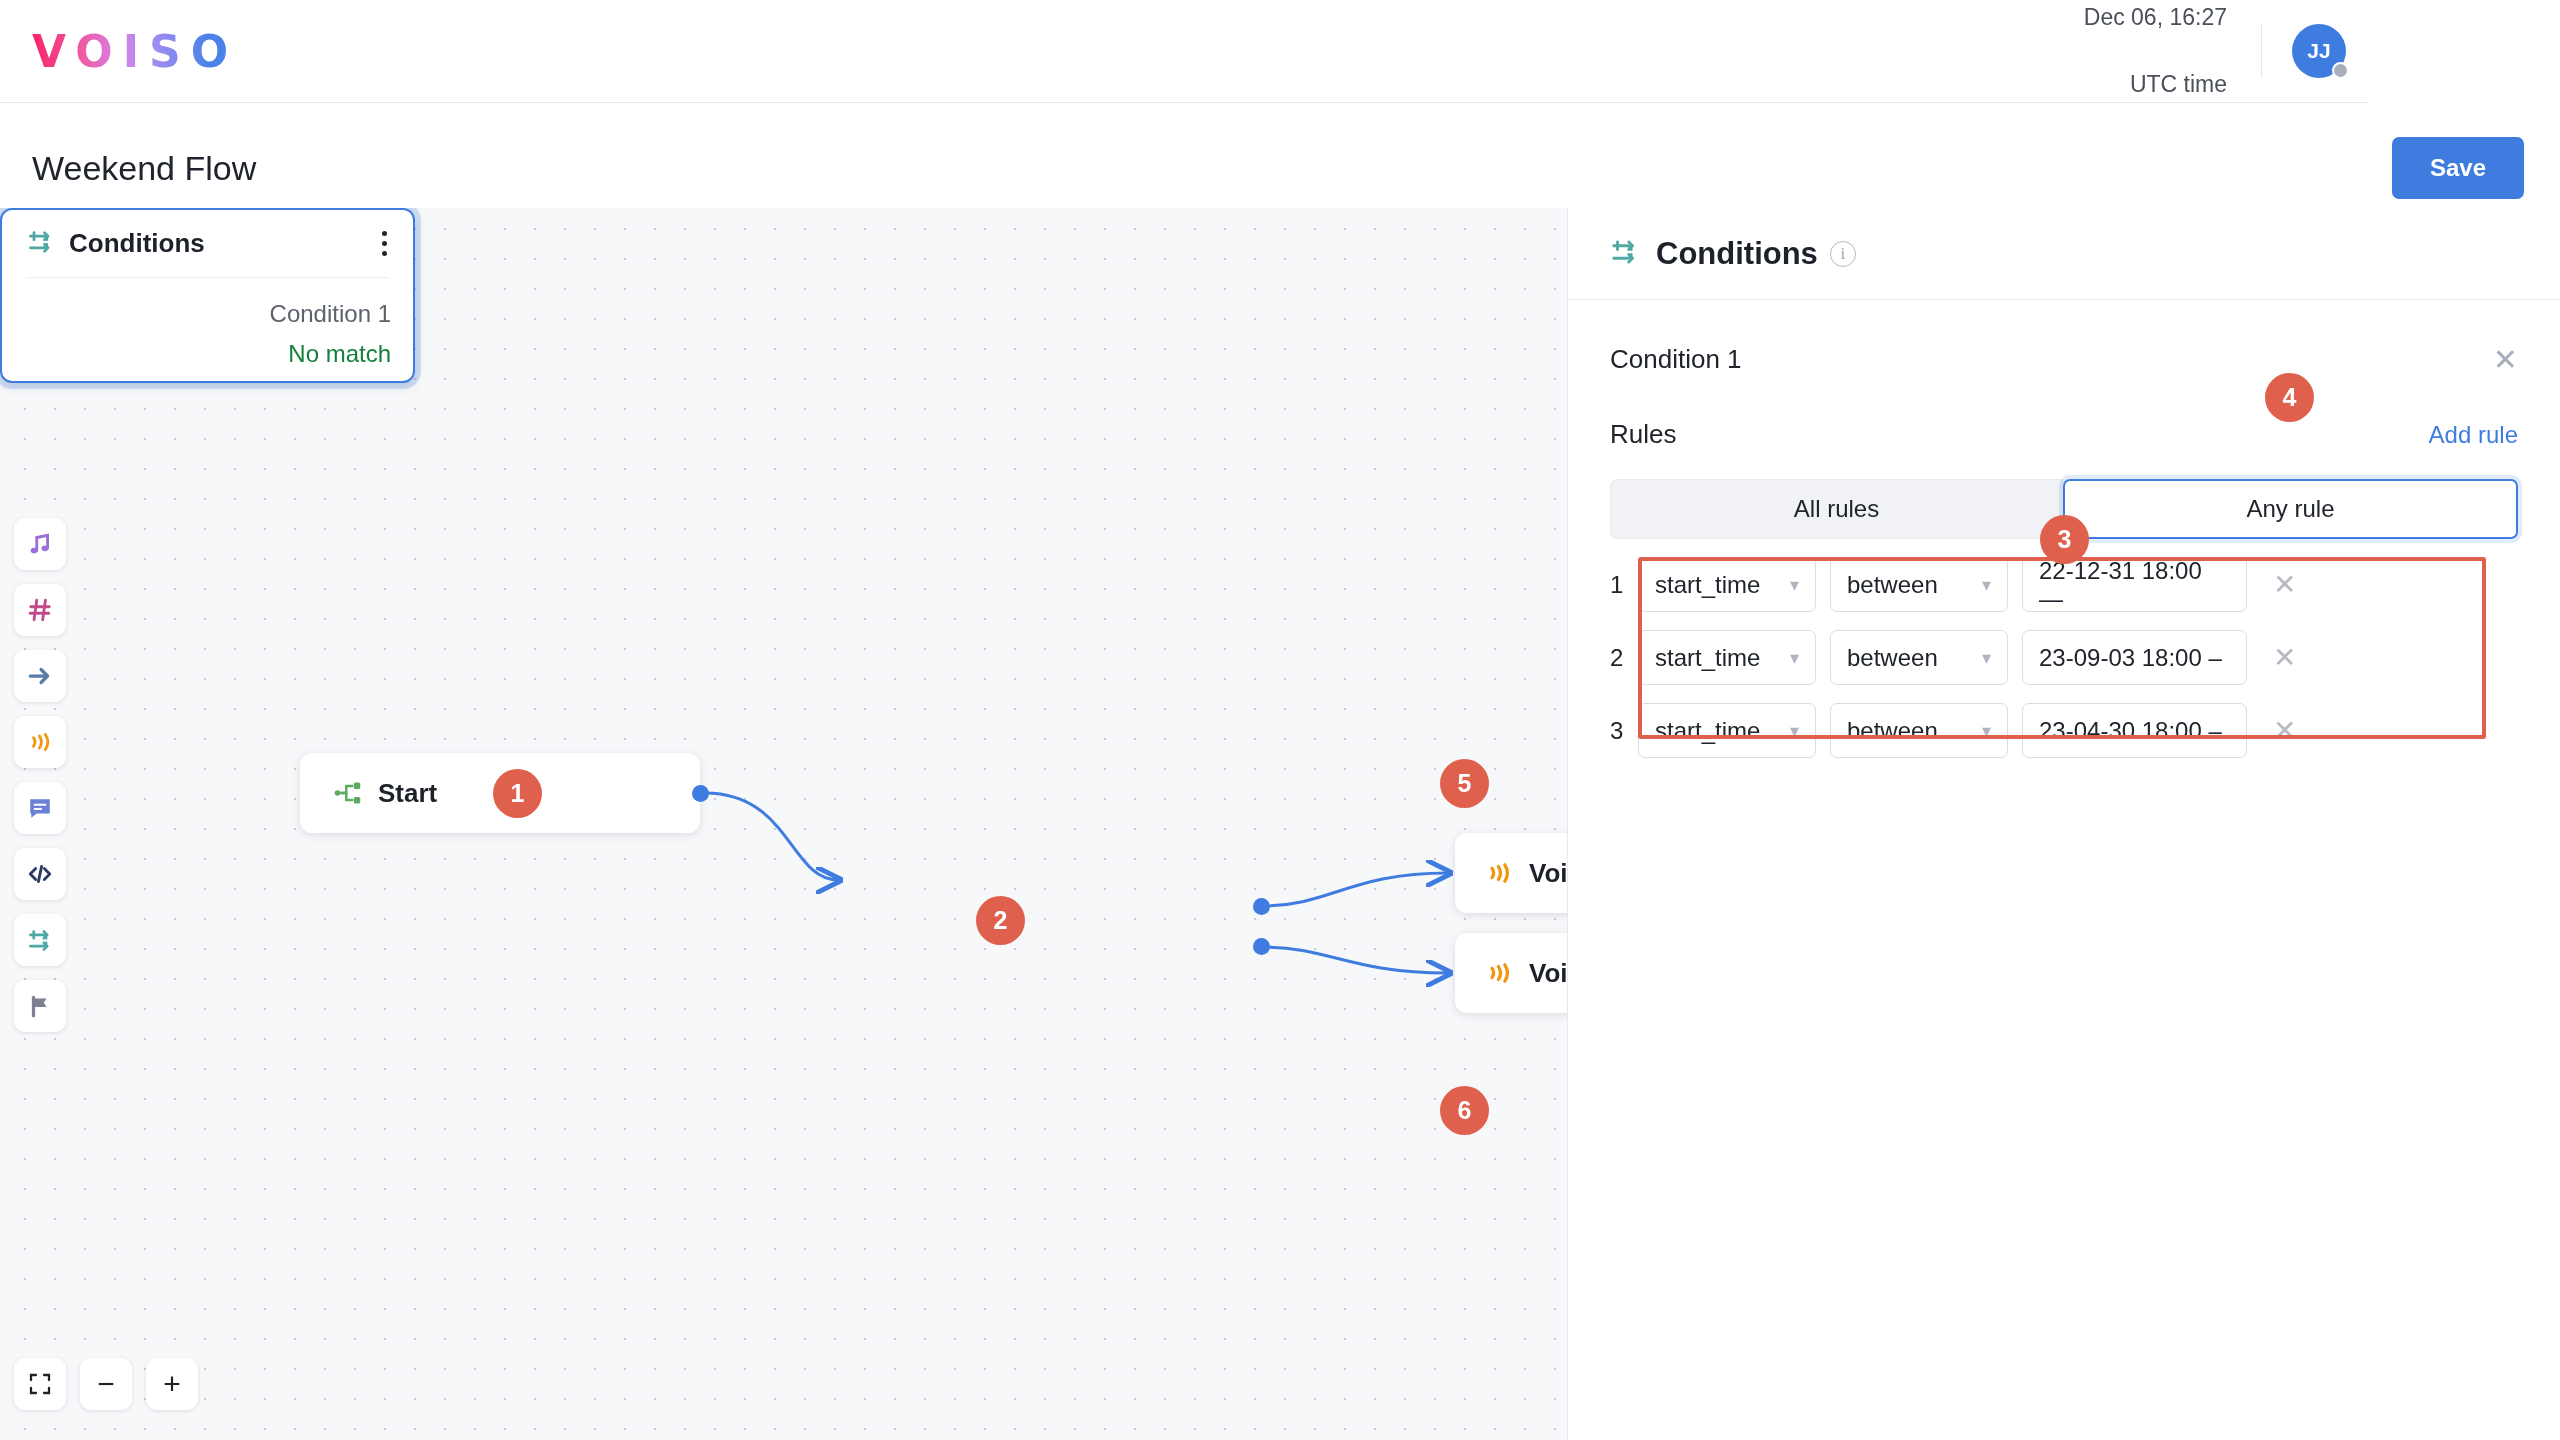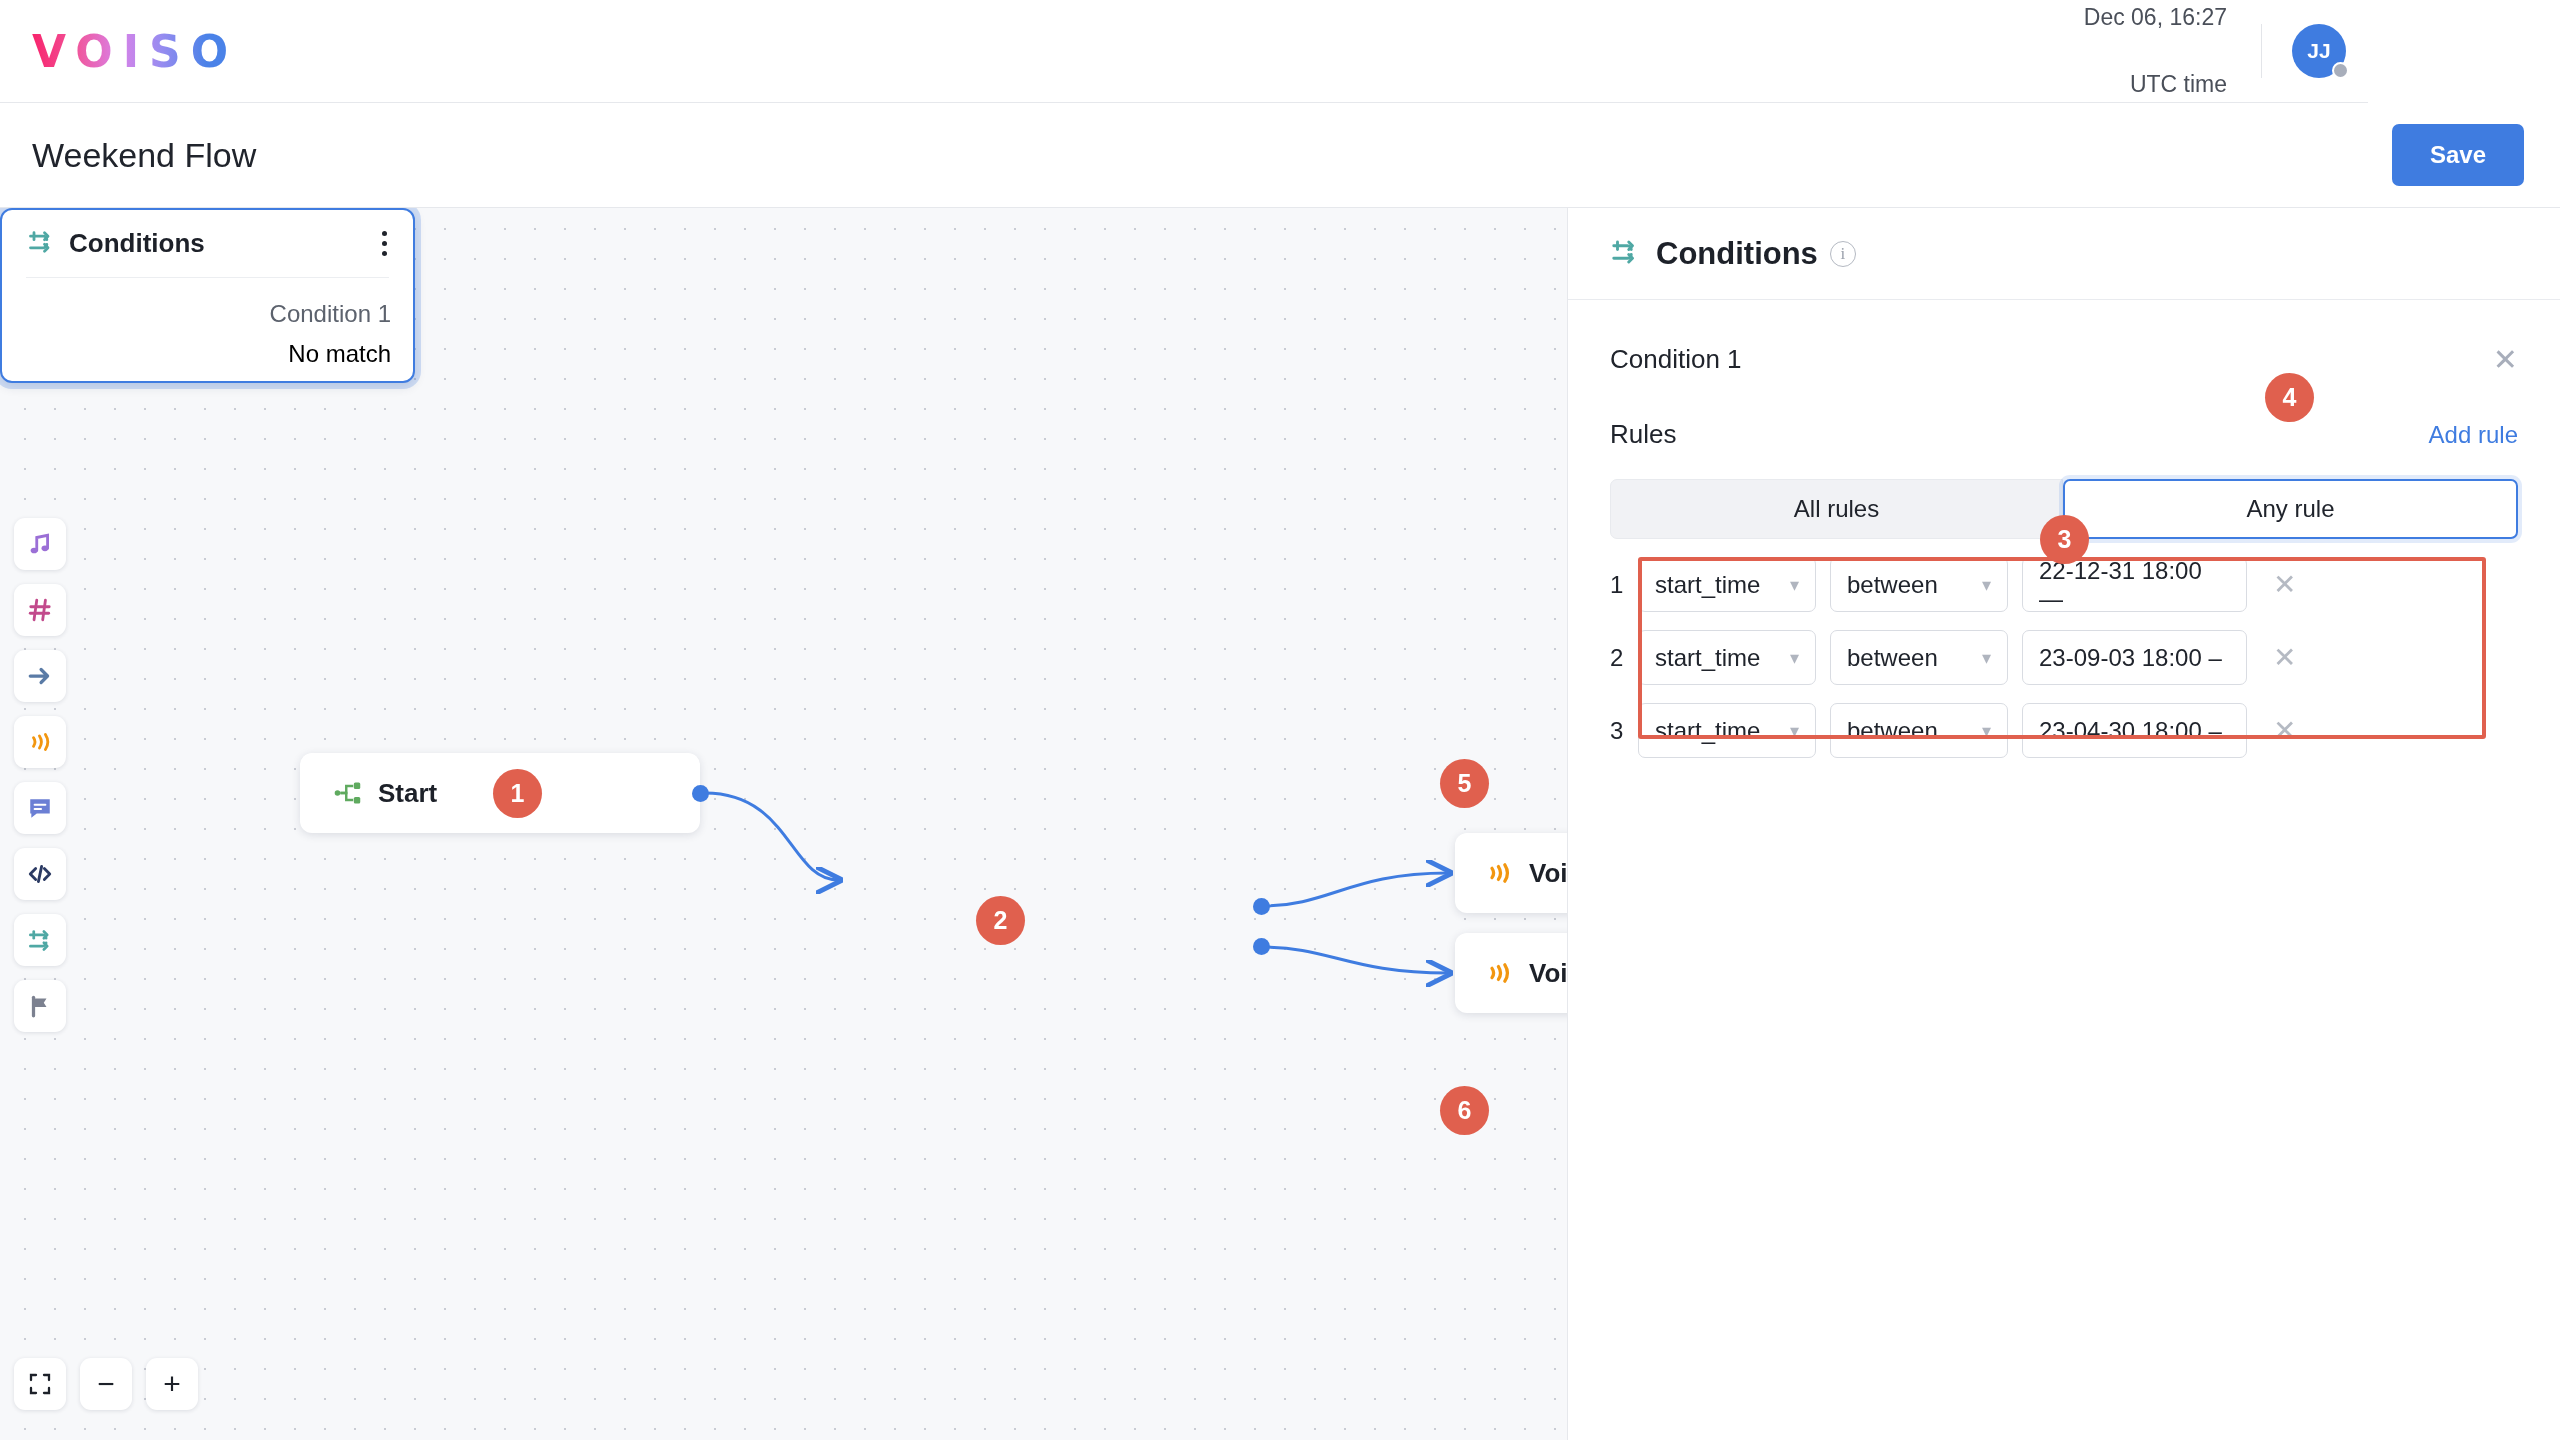--- a/index.html
+++ b/index.html
@@ -37,21 +37,21 @@
     display: flex; align-items: center; justify-content: center;
   }
   #avatar .status-dot {
     position: absolute; right: -3px; bottom: -1px;
     width: 17px; height: 17px; border-radius: 50%;
     background: #a8aebb; border: 2px solid #fff;
   }
 
   
   #titlebar {
-    position: absolute; left: 0; top: 103px; width: 2560px; height: 105px;
+    position: absolute; left: 0; top: 116px; width: 2560px; height: 105px;
     background: #fff; border-bottom: 1px solid #e6e8ec;
     display: flex; align-items: center;
   }
   #flow-title { margin-left: 32px; font-size: 34px; color: #20242c; font-weight: 400; }
   #save-btn {
     margin-left: auto; margin-right: 36px;
     background: #3f7ce0; color: #fff; border: none; border-radius: 7px;
     font-size: 24px; font-weight: 600; padding: 0 38px; height: 62px;
     cursor: pointer; font-family: "Liberation Sans", sans-serif;
   }
@@ -103,21 +103,21 @@
     background: #fff;
   }
   #cond-head { display: flex; align-items: center; height: 67px; padding: 0 20px 0 25px; }
   #cond-head .node-title { font-size: 26px; font-weight: 700; color: #1d2129; margin-left: 14px; }
   #kebab { margin-left: auto; display: flex; flex-direction: column; gap: 5px; cursor: pointer; padding: 6px; }
   #kebab i { width: 5px; height: 5px; border-radius: 50%; background: #20242c; display: block; }
   #cond-sep { height: 1px; background: #eceef1; margin: 0 24px; }
   #cond-body { position: relative; height: 105px; }
   .out-label { position: absolute; right: 22px; font-size: 24px; text-align: right; }
   #out-1 { top: 22px; color: #5c626d; }
-  #out-2 { top: 62px; color: #000000; }
+  #out-2 { top: 62px; color: #15803d; }
 
   .node-voice { width: 230px; height: 80px; display: flex; align-items: center; }
   #node-v1 { left: 1455px; top: 625px; }
   #node-v2 { left: 1455px; top: 725px; }
   .node-voice .ic { margin-left: 30px; display: flex; }
   .node-voice .node-title { font-size: 26px; font-weight: 700; color: #1d2129; margin-left: 16px; }
 
   
   .cdot { position: absolute; width: 17px; height: 17px; border-radius: 50%; background: #3f7ce0; }
 

